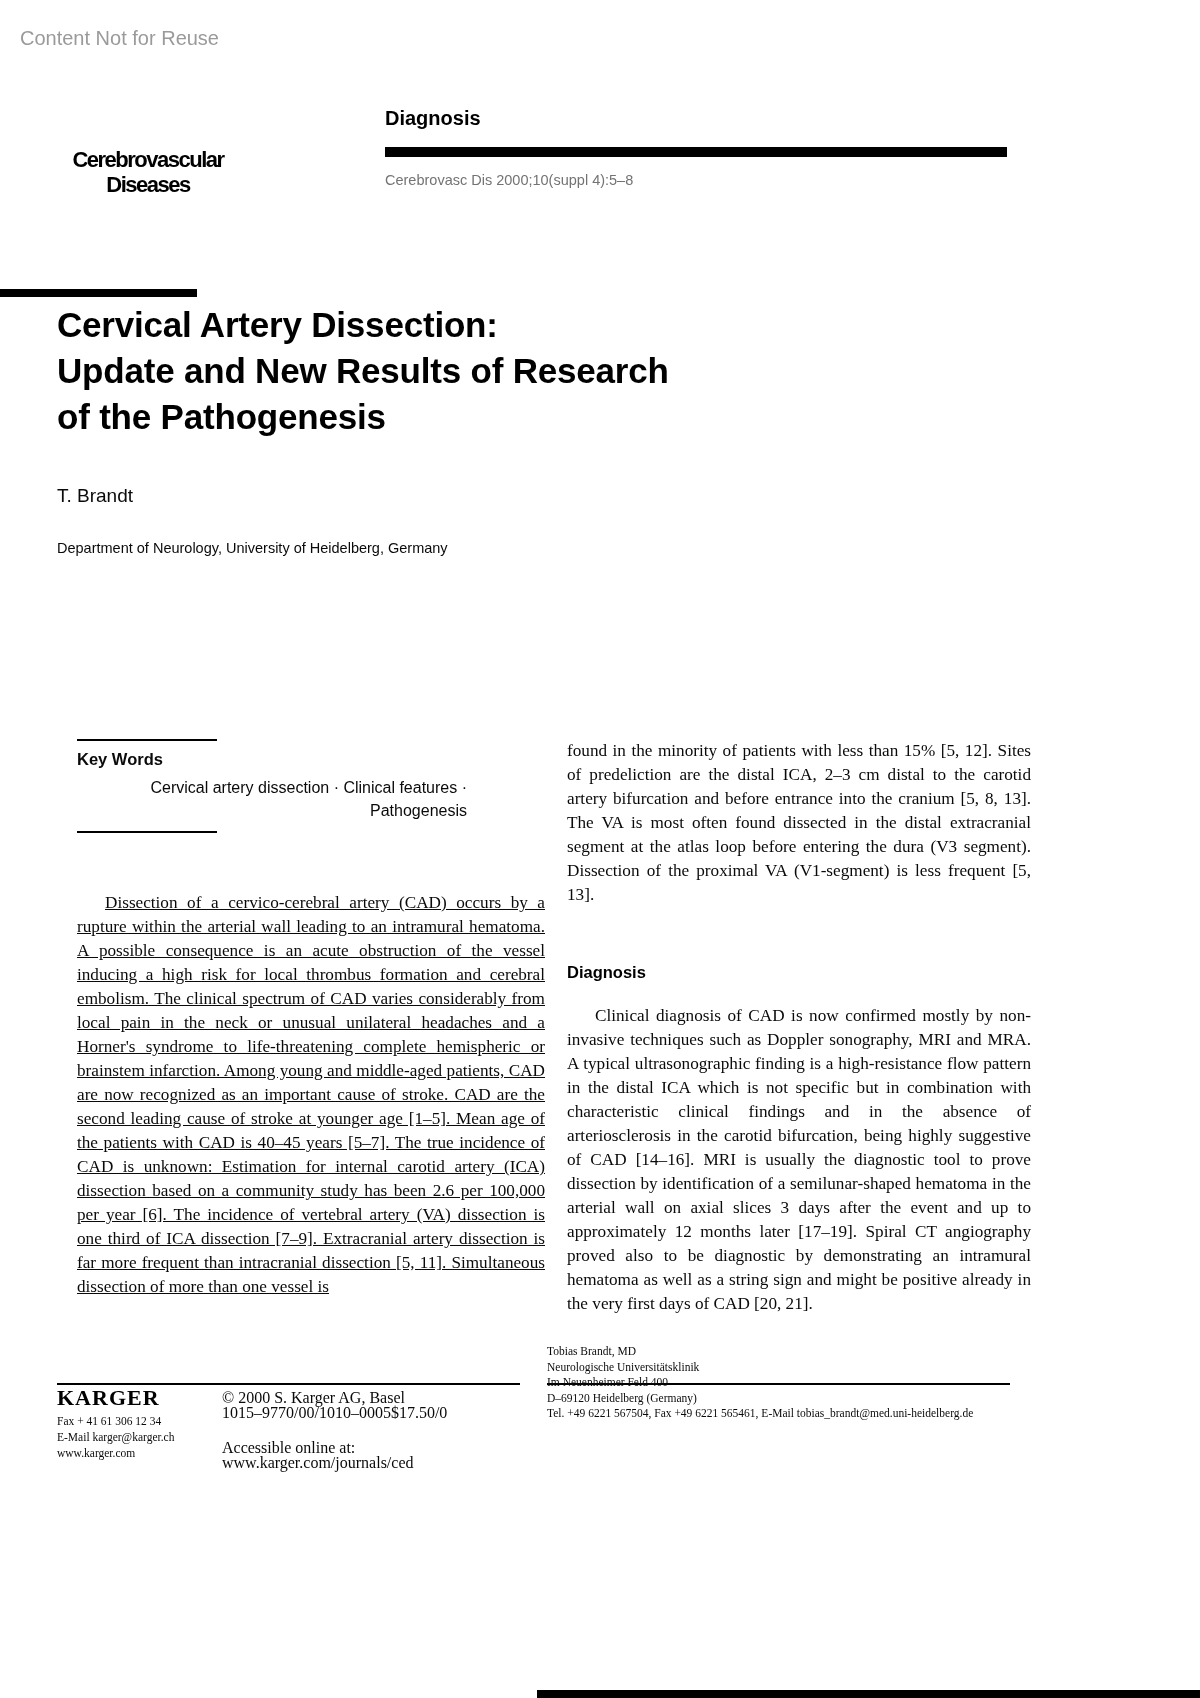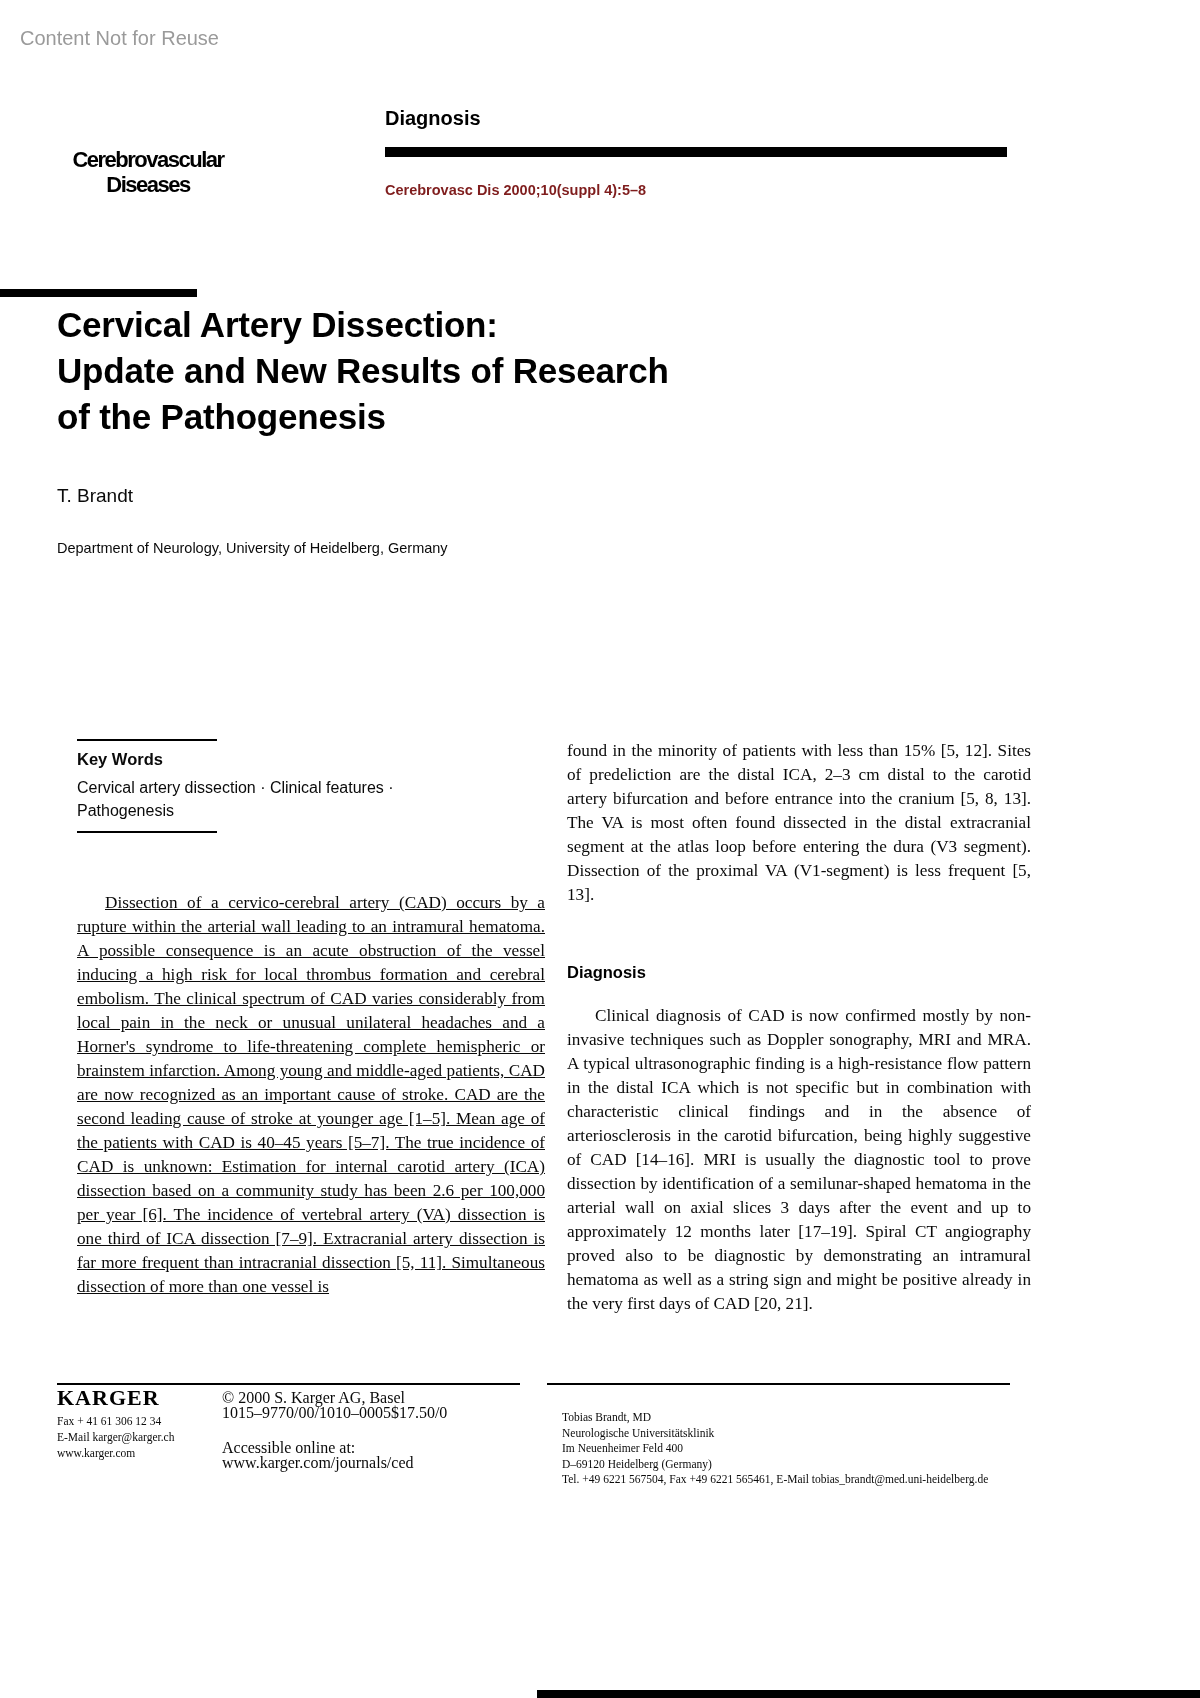--- a/index.html
+++ b/index.html
@@ -26,21 +26,21 @@
     font-weight:700; font-size:22px; line-height:25px;
     letter-spacing:-1.5px; color:#000;
   }
 
   .header-right {
     position:absolute; left:385px; top:107px; width:622px;
     font-family:"Liberation Sans", sans-serif;
   }
   .section-label { font-weight:700; font-size:20px; color:#000; }
   .header-bar { height:10px; background:#000; margin-top:17px; }
-  .citation { margin-top:25px; font-size:14.5px; font-weight:700; color:#7f1d1d; }
+  .citation { margin-top:15px; font-size:14.5px; font-weight:400; color:#737373; }
 
   .title-marker {
     position:absolute; left:0; top:289px;
     width:197px; height:8px; background:#000;
   }
 
   .article-title {
     position:absolute; left:57px; top:302px; margin:0;
     font-family:"Liberation Sans", sans-serif;
     font-weight:700; font-size:35px; line-height:46px;
@@ -62,21 +62,21 @@
   .col-right { left:547px; width:464px; }
 
   .kw-rule { width:140px; height:2px; background:#000; }
   .kw-heading {
     font-family:"Liberation Sans", sans-serif;
     font-weight:700; font-size:16.5px; margin-top:9px;
   }
   .kw-text {
     font-family:"Liberation Sans", sans-serif;
     font-size:16px; line-height:23px;
-    margin-top:7px; margin-bottom:9px; width:390px;
+    margin-top:7px; margin-bottom:9px; width:390px;text-align:right;
   }
 
   .body-text {
     margin:0; font-size:17.2px; line-height:24px;
     text-align:justify; color:#0a0a0a;
   }
   .indent { text-indent:28px; }
   .first-para { margin-top:58px;text-decoration:underline; }
 
   .sec-heading {
@@ -99,22 +99,22 @@
     margin-bottom:7px; color:#000;
   }
 
   .footer-center {
     position:absolute; left:222px; top:1390px;
     font-size:16px; line-height:15px; width:280px;
   }
   .online-gap { margin-top:20px; }
 
   .footer-right {
-    position:absolute; left:547px; top:1410px;
-    font-size:11.5px; line-height:15.5px; width:470px;margin-left:15px;
+    position:absolute; left:547px; top:1344px;
+    font-size:11.5px; line-height:15.5px; width:470px;
   }
 
   .bottom-bar {
     position:absolute; left:537px; top:1690px;
     width:663px; height:8px; background:#000;
   }
 </style>
 </head>
 <body>
 

